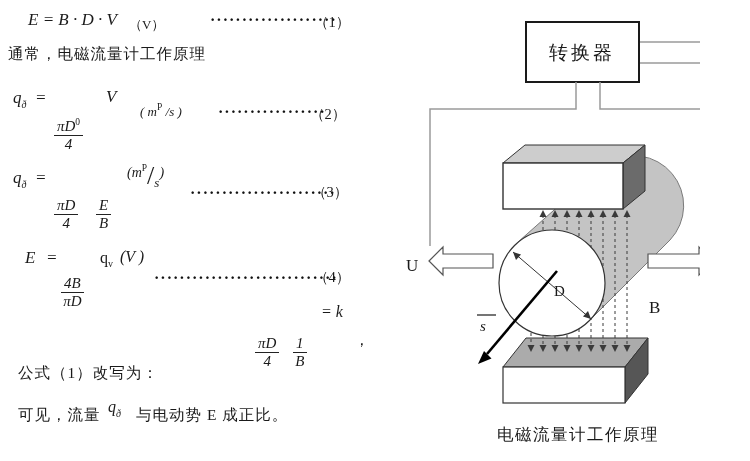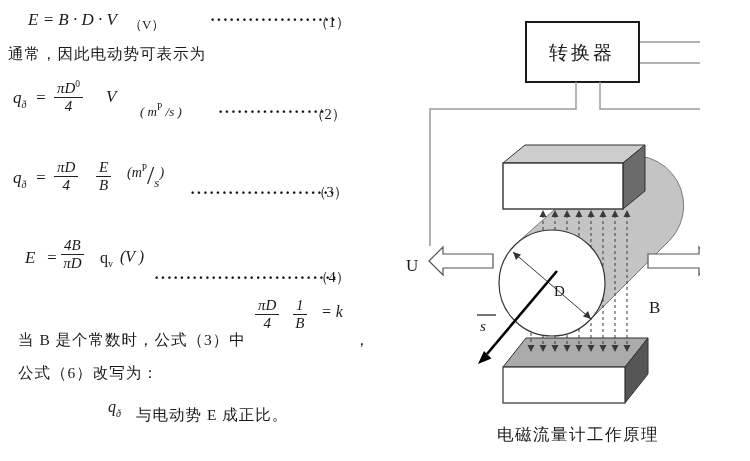--- a/index.html
+++ b/index.html
@@ -8,38 +8,38 @@
   .p{position:absolute;white-space:nowrap;}
   .cn{font-size:15.5px;letter-spacing:1px;}
   .math{font-style:italic;font-size:17px;}
   .math16{font-style:italic;font-size:16px;}
   .dots{font-size:16px;font-weight:bold;letter-spacing:1px;color:#111;}
   .tag{font-size:14.5px;}
   .unit{font-size:13px;font-style:italic;text-align:center;}
   sub.qs{font-size:10px;vertical-align:-5px;font-style:italic;}
   sub.vv{font-size:10px;vertical-align:-4px;font-style:normal;}
   sup.sp{font-size:9.5px;vertical-align:6px;font-style:normal;}
-  .frac{display:inline-block;text-align:center;vertical-align:top;font-style:italic;font-size:15px;line-height:1.12;}
+  .frac{display:inline-block;text-align:center;vertical-align:top;font-style:italic;font-size:15px;line-height:1.12;margin-top:38px;}
   .frac .ft{display:block;border-bottom:1.2px solid #222;padding:0 3px;}
   .frac .fb{display:block;font-style:italic;}
   .bigslash{font-size:26px;font-style:normal;vertical-align:-7px;line-height:0;}
   .lowS{font-size:13px;vertical-align:-10px;}
   svg text{font-family:"Liberation Serif","DejaVu Serif",serif;}
 </style>
 </head>
 <body>
 
 <div class="page">
 
   <span class="p math" style="left:28px;top:10px">E = B · D · V</span>
   <span class="p" style="left:129px;top:16px;font-size:13px">（V）</span>
   <span class="p dots" style="left:210px;top:11px">····················</span>
   <span class="p tag" style="left:314px;top:13px">（1）</span>
 
-  <span class="p cn" style="left:8px;top:44px">通常，因此电动势可表示为</span>
+  <span class="p cn" style="left:8px;top:44px">通常，电磁流量计工作原理</span>
 
   <span class="p math" style="left:13px;top:88px"><span>q</span><sub class="qs">ð</sub></span>
   <span class="p math" style="left:35px;top:88px">=</span>
   <span class="p frac" style="left:54px;top:79px">
     <span class="ft"><span>πD</span><sup class="sp">0</sup></span>
     <span class="fb">4</span>
   </span>
   <span class="p math" style="left:106px;top:87px">V</span>
   <span class="p unit" style="left:140px;top:102px"><span>( m</span><sup class="sp">P</sup><span> /s )</span></span>
   <span class="p dots" style="left:218px;top:103px">·················</span>
@@ -65,34 +65,34 @@
   <span class="p math" style="left:46px;top:248px">=</span>
   <span class="p frac" style="left:61px;top:237px">
     <span class="ft">4B</span>
     <span class="fb">πD</span>
   </span>
   <span class="p" style="left:100px;top:249px;font-size:16px"><span>q</span><sub class="vv">v</sub></span>
   <span class="p math16" style="left:120px;top:248px">(V )</span>
   <span class="p dots" style="left:154px;top:269px">·····························</span>
   <span class="p tag" style="left:314px;top:268px">（4）</span>
 
-  <span class="p cn" style="left:18px;top:330px">当 B 是个常数时，公式（3）中</span>
   <span class="p frac" style="left:255px;top:297px">
     <span class="ft">πD</span>
     <span class="fb">4</span>
   </span>
   <span class="p frac" style="left:293px;top:297px">
     <span class="ft">1</span>
     <span class="fb">B</span>
   </span>
   <span class="p math16" style="left:321px;top:303px">= k</span>
   <span class="p cn" style="left:354px;top:330px">，</span>
 
-  <span class="p cn" style="left:18px;top:363px">公式（6）改写为：</span>
+  <span class="p cn" style="left:18px;top:363px">公式（1）改写为：</span>
 
+  <span class="p cn" style="left:18px;top:405px">可见，流量</span>
   <span class="p math16" style="left:108px;top:398px"><span>q</span><sub class="qs">ð</sub></span>
   <span class="p cn" style="left:136px;top:405px">与电动势 E 成正比。</span>
 
   <svg class="p" style="left:400px;top:0" width="350" height="461" viewBox="0 0 350 461">
 
     <path d="M118,242 L206,164 A50,50 0 0 1 270,240 L186,324 Z" fill="#c4c4c4" stroke="#7a7a7a" stroke-width="1"></path>
 
     <path d="M103,367 L225,367 L248,338 L126,338 Z" fill="#ababab" stroke="#333" stroke-width="1"></path>
     <path d="M225,367 L248,338 L248,374 L225,403 Z" fill="#565656" stroke="#333" stroke-width="1"></path>
     <rect x="103" y="367" width="122" height="36" fill="#ffffff" stroke="#333" stroke-width="1.2"></rect>

